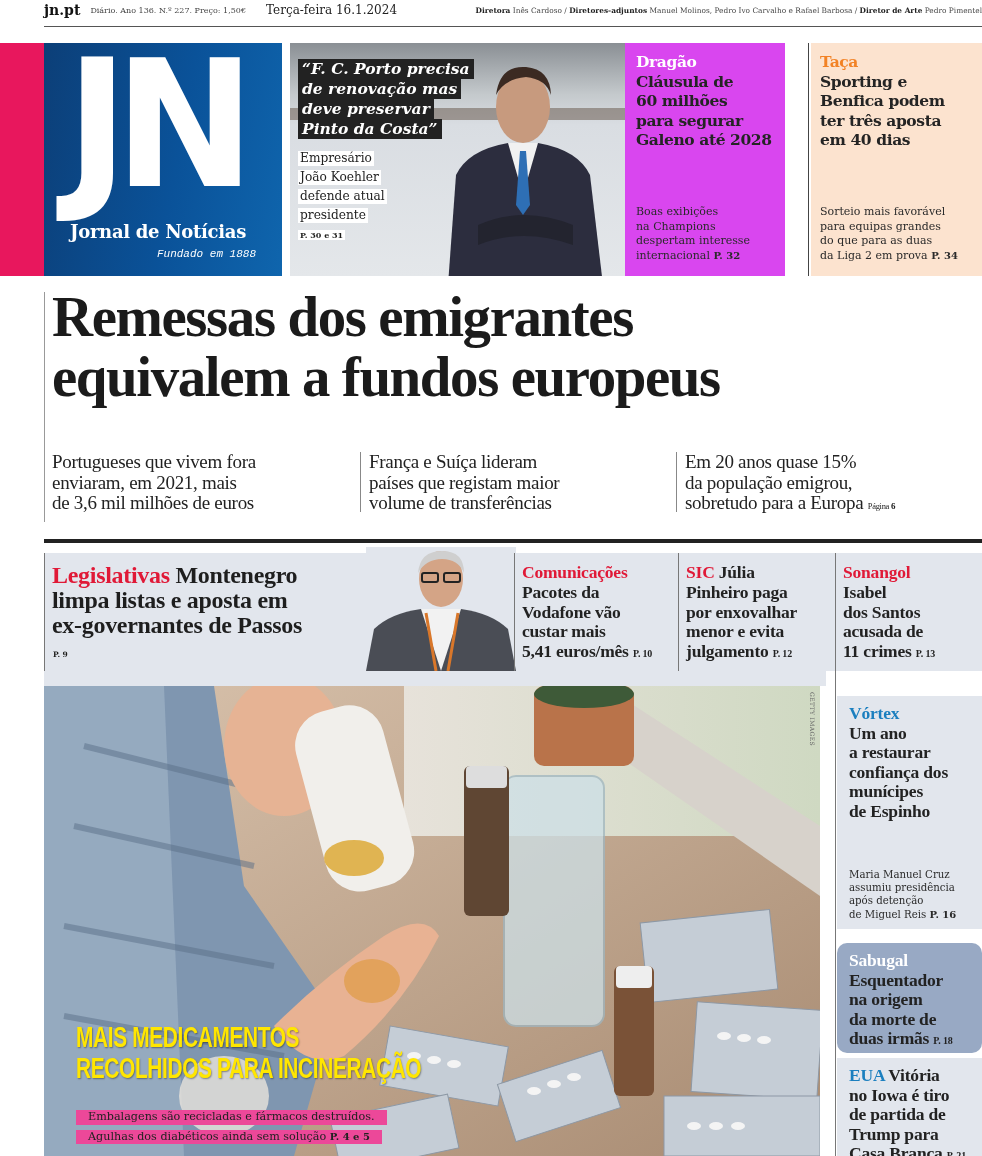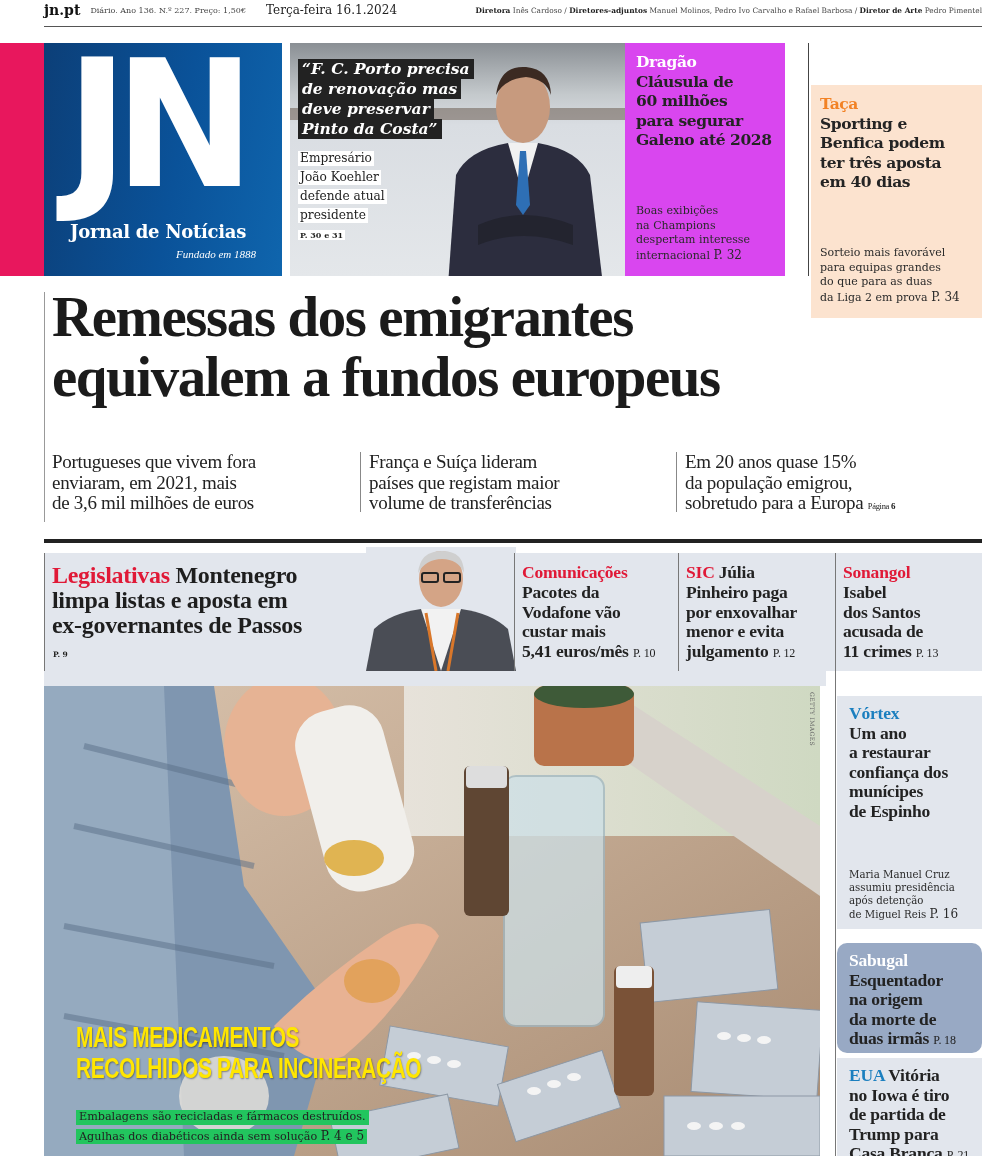--- a/index.html
+++ b/index.html
@@ -14,40 +14,40 @@
   .topbar .date b { font-weight: normal; }
   .topbar .staff { position: absolute; right: 0; font-size: 7.4px; color: #444; white-space: nowrap; }
   .topbar .staff b { color: #222; }
   .top-rule { position: absolute; left: 44px; top: 26px; width: 938px; height: 1px; background: #555; }
 
   
   .pink-strip { position: absolute; left: 0; top: 43px; width: 44px; height: 233px; background: #e8175d; }
   .logo-box { position: absolute; left: 44px; top: 43px; width: 238px; height: 233px; background: linear-gradient(100deg, #0c3f78 0%, #0a5299 55%, #0f65ad 100%); }
   .logo-jn { position: absolute; left: 22px; top: -6px; font-family: "DejaVu Sans", sans-serif; font-weight: bold; font-size: 168px; line-height: 1; color: #fff; letter-spacing: -14px; transform: scaleY(1.05); transform-origin: top left; }
   .logo-name { position: absolute; left: 26px; top: 178px; font-family: "DejaVu Serif", serif; font-weight: bold; font-size: 18px; color: #fff; letter-spacing: -0.3px; }
-  .logo-founded { position: absolute; right: 26px; top: 205px; font-family: Liberation Serif, serif; font-style: italic; font-size: 11px; color: #fff; }
+  .logo-founded { position: absolute; right: 26px; top: 205px; font-family: Liberation Mono, monospace; font-style: italic; font-size: 11px; color: #fff; }
 
   .koehler { position: absolute; left: 290px; top: 43px; width: 350px; height: 233px; overflow: hidden;
      background: linear-gradient(180deg, #8a8f94 0%, #c4c9cc 22%, #d9dde2 35%, #e4e7ea 100%); }
   .koehler .wallband { position: absolute; left: 0; top: 65px; width: 350px; height: 12px; background: #6b5c52; opacity: .55; }
   .koehler .person { position: absolute; left: 148px; top: 12px; width: 170px; height: 230px; }
   .koehler .quote-wrap { position: absolute; left: 8px; top: 16px; }
   .koehler .quote-line { display: inline-block; background: #222; color: #fff; font-family: "DejaVu Serif", serif; font-style: italic; font-weight: bold; font-size: 15.5px; line-height: 20px; padding: 0 4px; margin-bottom: 0; white-space: nowrap; }
   .koehler .sub-wrap { position: absolute; left: 8px; top: 104px; }
   .koehler .sub-line { display: inline-block; background: #fff; color: #222; font-size: 12.2px; line-height: 15px; padding: 0 2px; white-space: nowrap; }
   .koehler .page-ref { display: inline-block; background: #fff; font-weight: bold; font-size: 8px; padding: 0 2px; margin-top: 1px; }
 
   .dragao { position: absolute; left: 625px; top: 43px; width: 160px; height: 233px; background: #d946ef; padding: 9px 10px 6px 11px; }
-  .taca { position: absolute; left: 811px; top: 43px; width: 171px; height: 233px; background: #fce3cf; padding: 9px 19px 0 9px; margin-top: 42px; }
+  .taca { position: absolute; left: 811px; top: 43px; width: 171px; height: 233px; background: #fce3cf; padding: 9px 19px 0 9px; }
   .kicker-white { color: #fff; }
   .kicker-orange { color: #f28225; }
   .box-head { font-family: "DejaVu Serif", serif; font-weight: bold; font-size: 15.5px; line-height: 19.5px; color: #242424; letter-spacing: -0.4px; }
   .box-sub { position: absolute; left: 11px; bottom: 12px; font-size: 11px; line-height: 14.8px; color: #2a2a2a; }
   .taca .box-sub { left: 9px; }
-  .pref { font-weight: normal; font-size: 12px; }
+  .pref { font-weight: bold; font-size: 10px; }
   .vline { position: absolute; width: 1px; background: #444; }
 
   
   .main-head { position: absolute; left: 52px; top: 287px; font-family: "Liberation Serif", serif; font-weight: bold; font-size: 58px; line-height: 60px; color: #1b1b1b; letter-spacing: -1.4px; transform: scaleX(0.98); transform-origin: left; }
   .deck { position: absolute; top: 452px; font-family: "Liberation Serif", serif; font-size: 19px; line-height: 20.5px; color: #222; letter-spacing: -0.3px; }
   .deck .pg { font-size: 8.5px; }
   .deck .pg b { font-size: 9px; }
 
   .thick-rule { position: absolute; left: 44px; top: 539px; width: 938px; height: 4px; background: #222; }
 
@@ -58,21 +58,21 @@
   .blue { color: #1b7fbf; }
   .row2 .pref9 { position: absolute; left: 9px; top: 97px; font-size: 7.5px; font-weight: bold; }
   .montenegro-photo { position: absolute; left: 322px; top: -6px; width: 150px; height: 124px; }
   .col-story { position: absolute; top: 10px; font-family: "Liberation Serif", serif; font-weight: bold; font-size: 17.5px; line-height: 19.8px; color: #222; letter-spacing: -0.2px; }
 
   
   .photo { position: absolute; left: 44px; top: 686px; width: 776px; height: 470px; overflow: hidden; background: #c9b6a3; }
   .getty { position: absolute; left: 809px; top: 692px; font-family: "DejaVu Serif", serif; font-size: 6px; color: #666; writing-mode: vertical-rl; letter-spacing: .4px; }
   .photo-title { position: absolute; left: 76px; top: 1022px; font-family: "Liberation Sans", sans-serif; font-weight: bold; font-size: 29px; line-height: 31px; color: #ffe600; transform: scaleX(0.72); transform-origin: left; white-space: nowrap; text-shadow: 1px 1px 2px rgba(0,0,0,.4); letter-spacing: -0.5px; }
   .photo-sub { position: absolute; left: 76px; top: 1105px; }
-  .photo-sub div { display: inline-block; background: #22c55e; font-size: 11.2px; line-height: 14.5px; color: #222; padding: 0 3px; white-space: nowrap; }
+  .photo-sub div { display: inline-block; background: #ec4899; font-size: 11.2px; line-height: 14.5px; color: #222; padding: 0 12px; white-space: nowrap; }
 
   
   .rcol { position: absolute; left: 837px; width: 145px; margin-top: 18px; }
   .vortex { top: 678px; height: 233px; background: #e2e6ed; left: 837px; }
   .sabugal { top: 925px; height: 110px; background: #98a9c4; left: 837px; border-radius: 10px; }
   .eua { top: 1040px; height: 116px; background: #e2e6ed; left: 837px; }
   .rhead { font-family: "Liberation Serif", serif; font-weight: bold; font-size: 17.5px; line-height: 19.6px; color: #222; padding: 8px 0 0 12px; letter-spacing: -0.2px; }
   .rsub { position: absolute; left: 12px; bottom: 8px; font-size: 10.2px; line-height: 13.3px; color: #2a2a2a; }
   .white-k { color: #fff; }
 </style>

